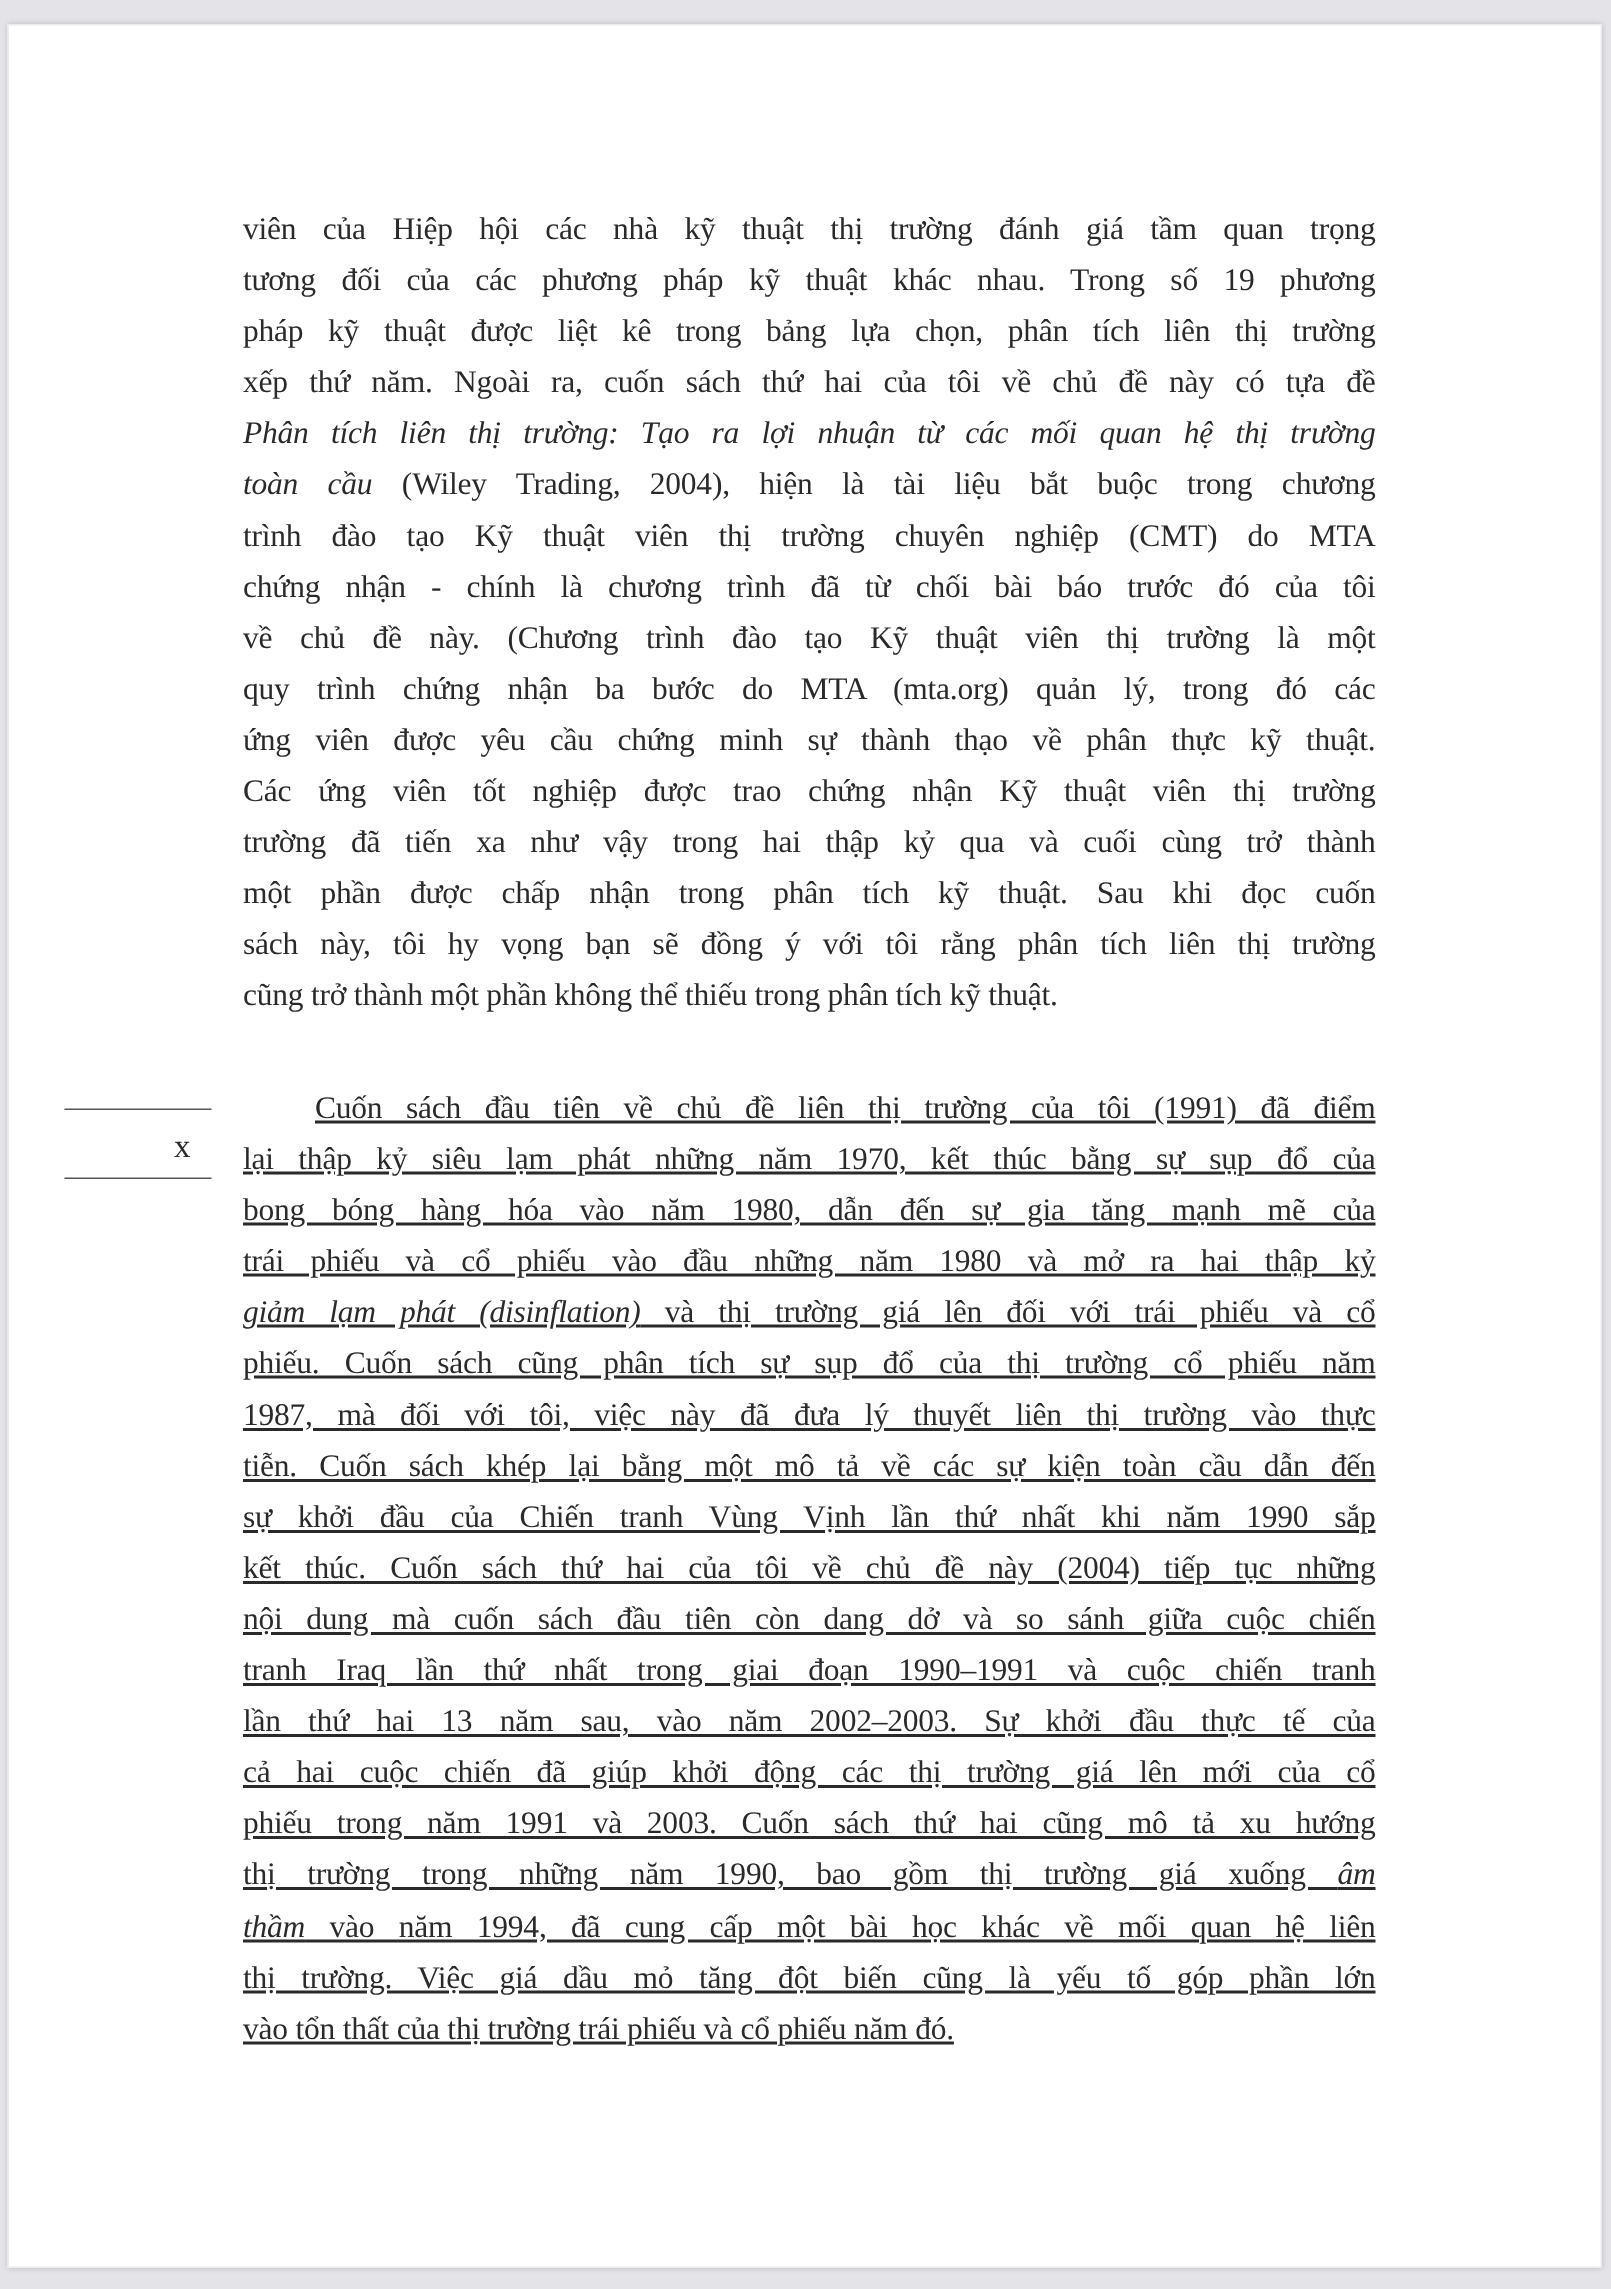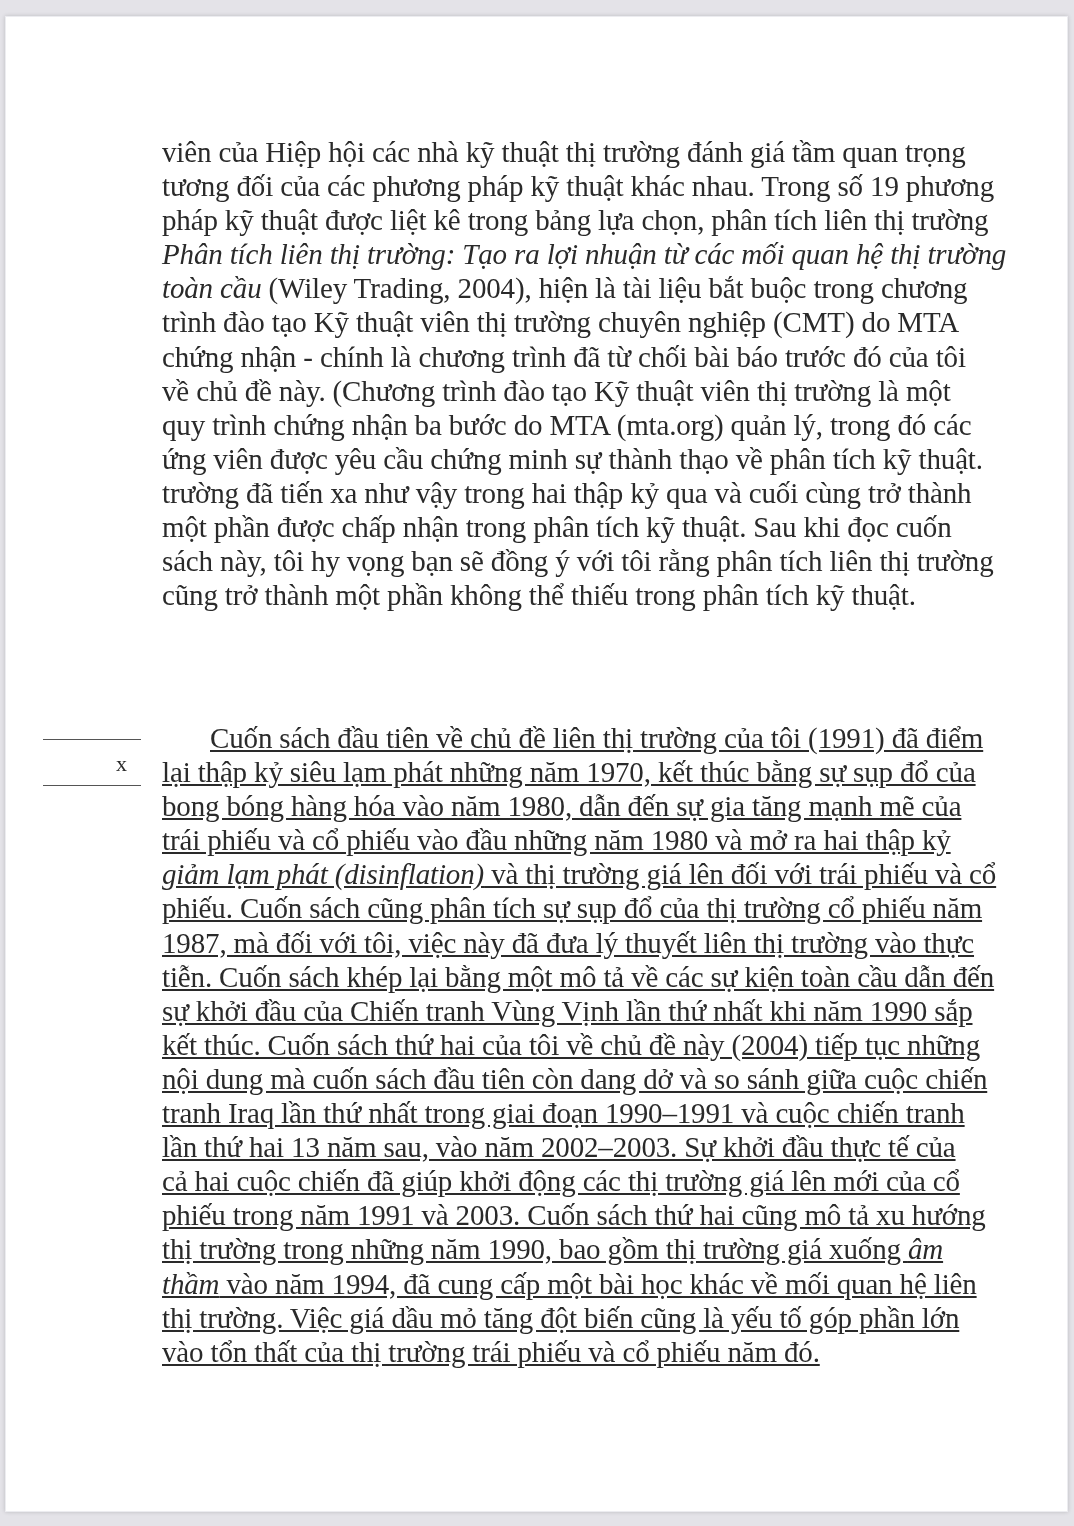--- a/index.html
+++ b/index.html
@@ -17,21 +17,21 @@
       width: 1063px;
       height: 1496px;
       background: #ffffff;
       box-shadow: 0 0 4px rgba(0,0,0,0.18), inset 0 0 0 1px #ececf0;
     }
     .text-block {
       position: absolute;
       left: 157px;
       width: 755px;
       font-family: "Liberation Serif", "DejaVu Serif", serif;
-      font-size: 29px;
+      font-size: 21px;
       line-height: 34.1px;
       color: #2a2a2a;
       text-align: justify;
       letter-spacing: -0.15px;
     }
     .p1 { top: 119px; }
     .p2 { top: 705px; text-decoration: underline; }
     .p2 .first-line-indent { display: inline-block; width: 48px; }
     .line {
       display: block;
@@ -62,27 +62,29 @@
     }
   </style>
 </head>
 <body>
 
 <div class="page">
   <div class="text-block p1">
       <span class="line"><span>viên của Hiệp hội các nhà kỹ thuật thị trường đánh giá tầm quan trọng</span></span>
       <span class="line"><span>tương đối của các phương pháp kỹ thuật khác nhau. Trong số 19 phương</span></span>
       <span class="line"><span>pháp kỹ thuật được liệt kê trong bảng lựa chọn, phân tích liên thị trường</span></span>
+      <span class="line"><span>xếp thứ năm. Ngoài ra, cuốn sách thứ hai của tôi về chủ đề này có tựa đề</span></span>
       <span class="line"><span class="it">Phân tích liên thị trường: Tạo ra lợi nhuận từ các mối quan hệ thị trường</span></span>
       <span class="line"><span class="it">toàn cầu</span><span> (Wiley Trading, 2004), hiện là tài liệu bắt buộc trong chương</span></span>
       <span class="line"><span>trình đào tạo Kỹ thuật viên thị trường chuyên nghiệp (CMT) do MTA</span></span>
       <span class="line"><span>chứng nhận - chính là chương trình đã từ chối bài báo trước đó của tôi</span></span>
       <span class="line"><span>về chủ đề này. (Chương trình đào tạo Kỹ thuật viên thị trường là một</span></span>
       <span class="line"><span>quy trình chứng nhận ba bước do MTA (mta.org) quản lý, trong đó các</span></span>
-      <span class="line"><span>ứng viên được yêu cầu chứng minh sự thành thạo về phân tích kỹ thuật.</span></span>
+      <span class="line"><span>ứng viên được yêu cầu chứng minh sự thành thạo về phân thực kỹ thuật.</span></span>
+      <span class="line"><span>Các ứng viên tốt nghiệp được trao chứng nhận Kỹ thuật viên thị trường</span></span>
       <span class="line"><span>trường đã tiến xa như vậy trong hai thập kỷ qua và cuối cùng trở thành</span></span>
       <span class="line"><span>một phần được chấp nhận trong phân tích kỹ thuật. Sau khi đọc cuốn</span></span>
       <span class="line"><span>sách này, tôi hy vọng bạn sẽ đồng ý với tôi rằng phân tích liên thị trường</span></span>
       <span class="line last"><span>cũng trở thành một phần không thể thiếu trong phân tích kỹ thuật.</span></span>
     </div>
 
   <div class="margin-rule rule-top"></div>
   <div class="folio">x</div>
   <div class="margin-rule rule-bottom"></div>
 

